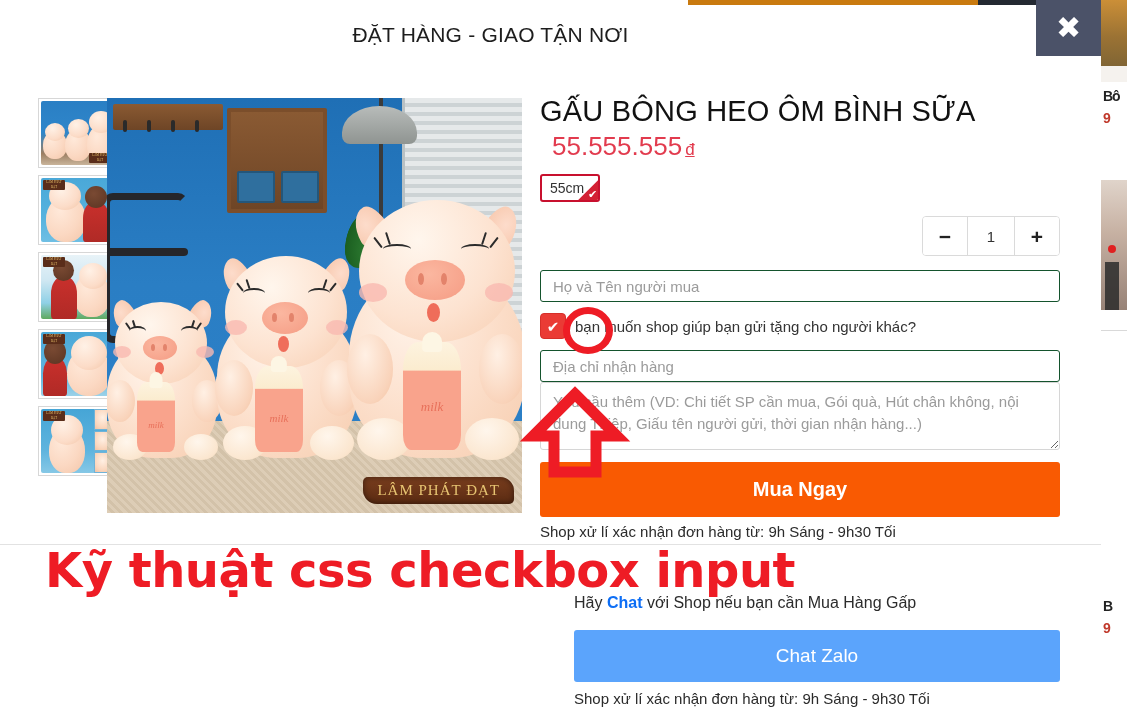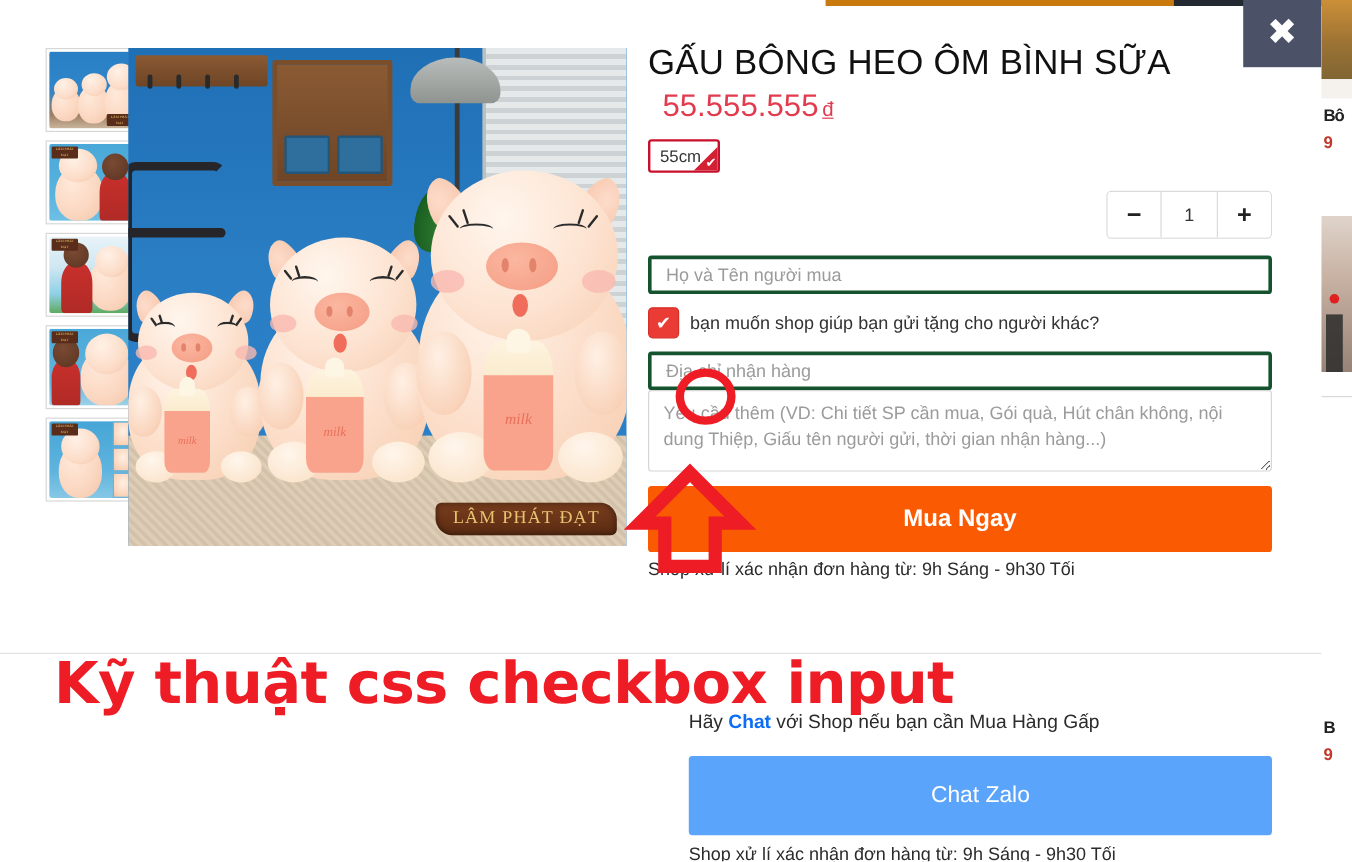--- a/index.html
+++ b/index.html
@@ -427,21 +427,21 @@
   }
 
   .field-row {
     display: flex;
     gap: 8px;
     margin-bottom: 11px;
   }
   .txt {
     flex: 1;
     height: 32px;
-    border: 3px solid #14532d;
+    border: 1px solid #14532d;
     border-radius: 3px;
     padding: 0 12px;
     font-size: 15px;
     color: #4c1d95;
     outline: none;
     font-family: inherit;
     background: #fff;
     min-width: 0;
   }
   .txt::placeholder { color: #9b9b9b; }
@@ -533,21 +533,21 @@
     margin-top: 48px;
   }
   .chat-word { color: #0d6ef5; font-weight: 700; }
   .chat-btns {
     display: flex;
     gap: 9px;
     margin-top: 18px;
   }
   .chat-btn {
     flex: 1;
-    height: 66px;
+    height: 52px;
     border: none;
     border-radius: 3px;
     color: #fff;
     font-size: 19px;
     cursor: pointer;
     font-family: inherit;
     display: flex;
     align-items: center;
     justify-content: center;
   }
@@ -603,20 +603,23 @@
     <div class="bg-strip-line"></div>
     <div class="bg-strip-txt3">B</div>
     <div class="bg-strip-txt4">9</div>
   </div>
 
   <div class="top-bar-orange"></div>
   <div class="top-bar-dark"></div>
 
   <div class="modal">
 
+    <div class="modal-header">
+      <div class="modal-title">ĐẶT HÀNG - GIAO TẬN NƠI</div>
+    </div>
 
     <div class="modal-body">
 
       <div class="thumbs">
 
         <div class="thumb">
           <div class="thumb-img">
             <div class="tw-wall t1"></div>
             <div class="pig" style="left:2px;bottom:6px;width:24px;height:28px;"></div>
             <div class="pig" style="left:24px;bottom:4px;width:26px;height:32px;"></div>

